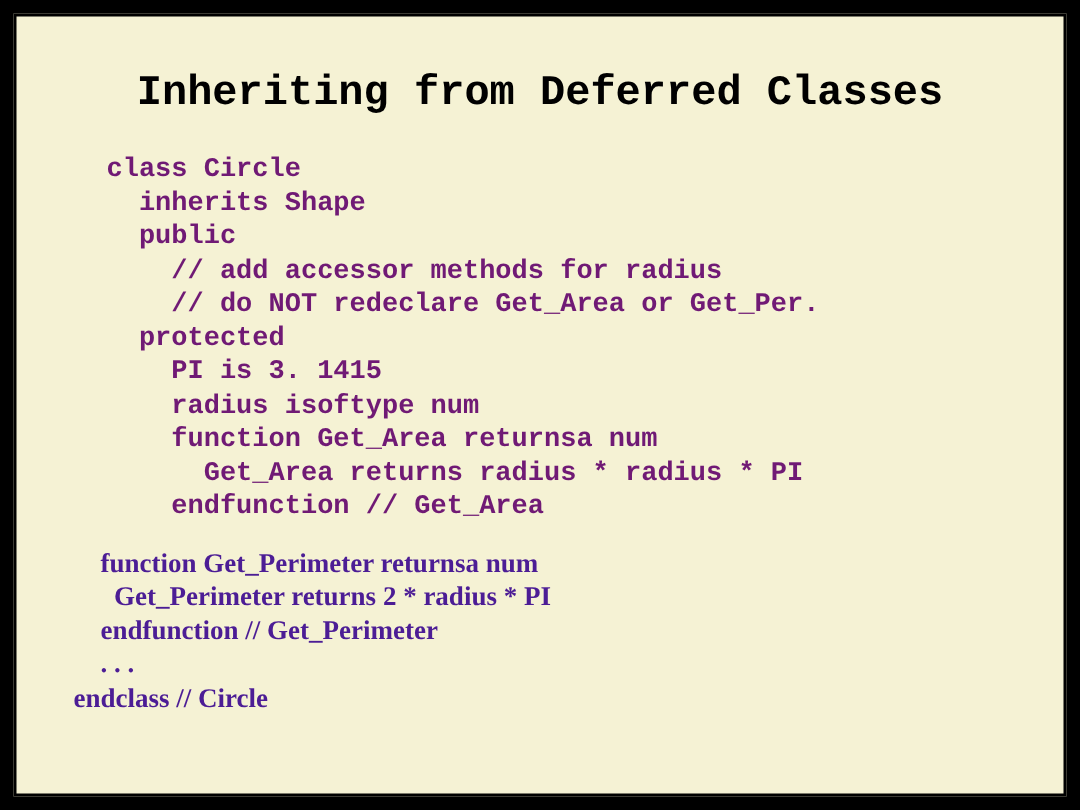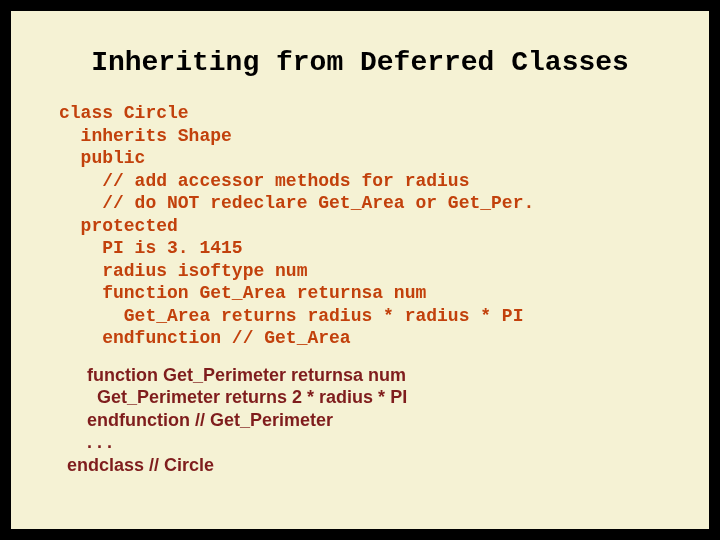--- a/index.html
+++ b/index.html
@@ -29,33 +29,33 @@
       font-weight: bold;
       color: #000;
       text-align: center;
       margin-bottom: 24px;
       margin-top: 12px;
     }
     .code-block {
       font-family: "Courier New", Courier, monospace;
       font-size: 18px;
       font-weight: bold;
-      color: #c2410c;
+      color: #701a75;
       white-space: pre;
       line-height: 1.25;
-      margin-left: 12px;
+      margin-left: 24px;
     }
     .code-block2 {
-      font-family: Liberation Sans, sans-serif;
+      font-family: Liberation Serif, serif;
       font-size: 18px;
       font-weight: bold;
-      color: #7f1d1d;
+      color: #4c1d95;
       white-space: pre;
       line-height: 1.25;
-      margin-left: 20px;
+      margin-left: 2px;
       margin-top: 14px;
     }
   </style>
 </head>
 <body>
 
 <div class="slide">
   <h1 class="title">Inheriting from Deferred Classes</h1>
   <div class="code-block">class Circle
   inherits Shape

